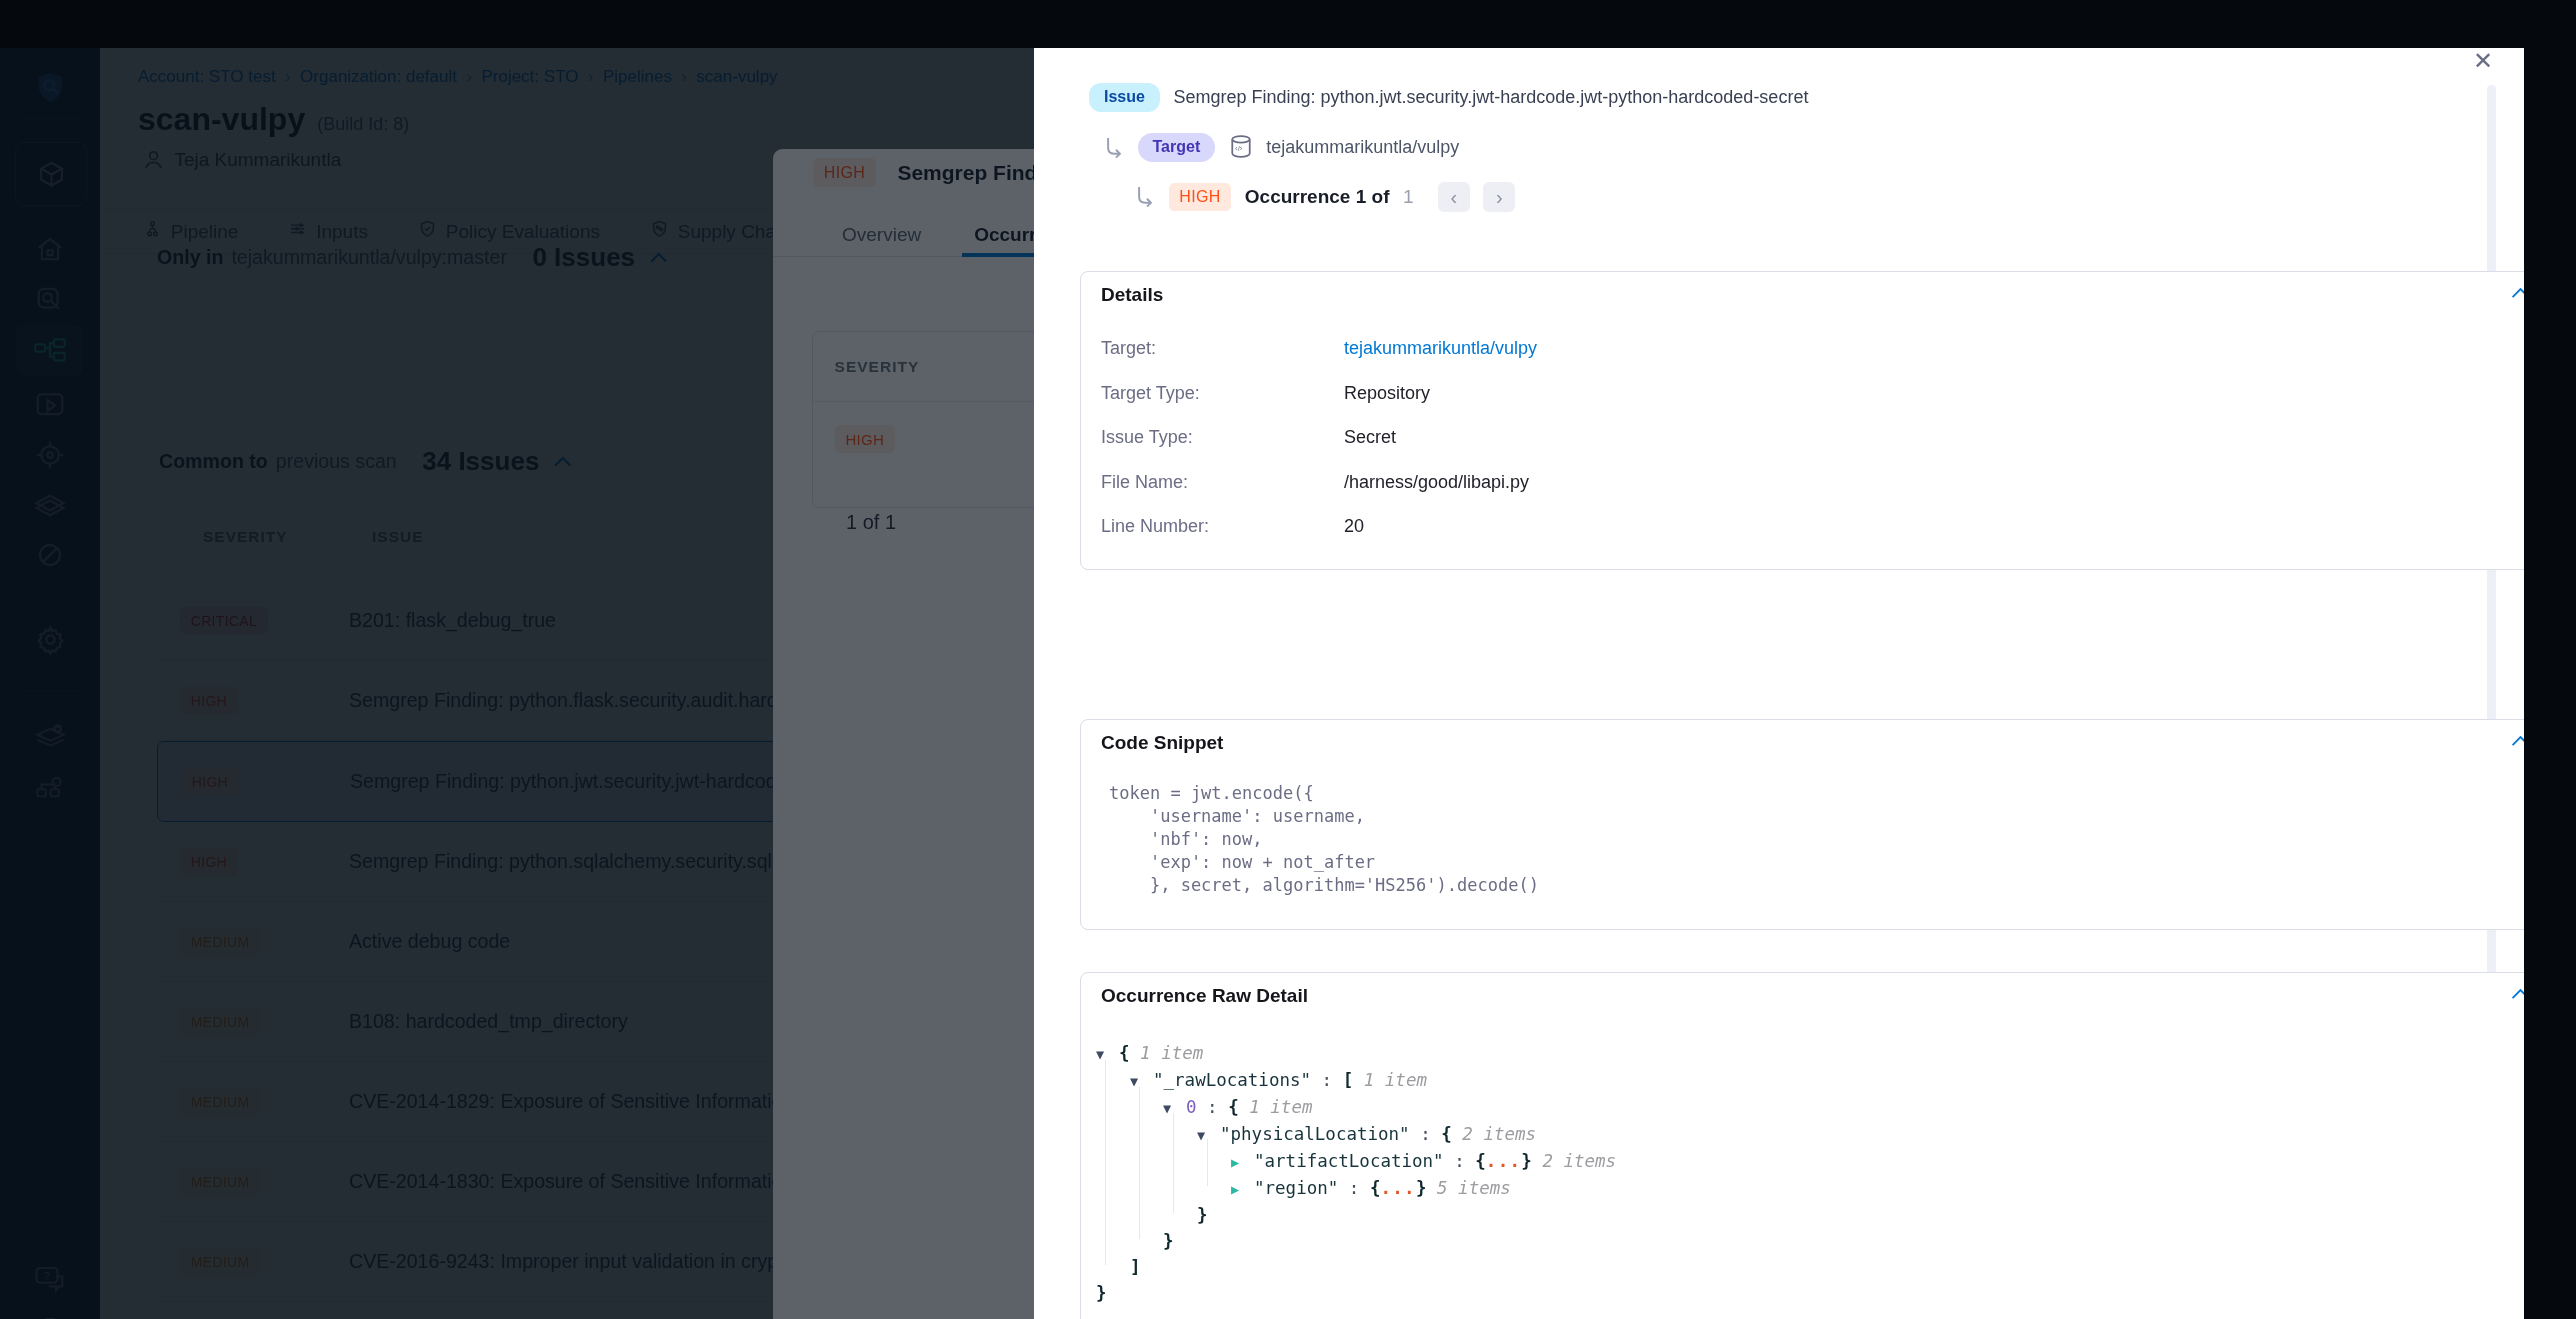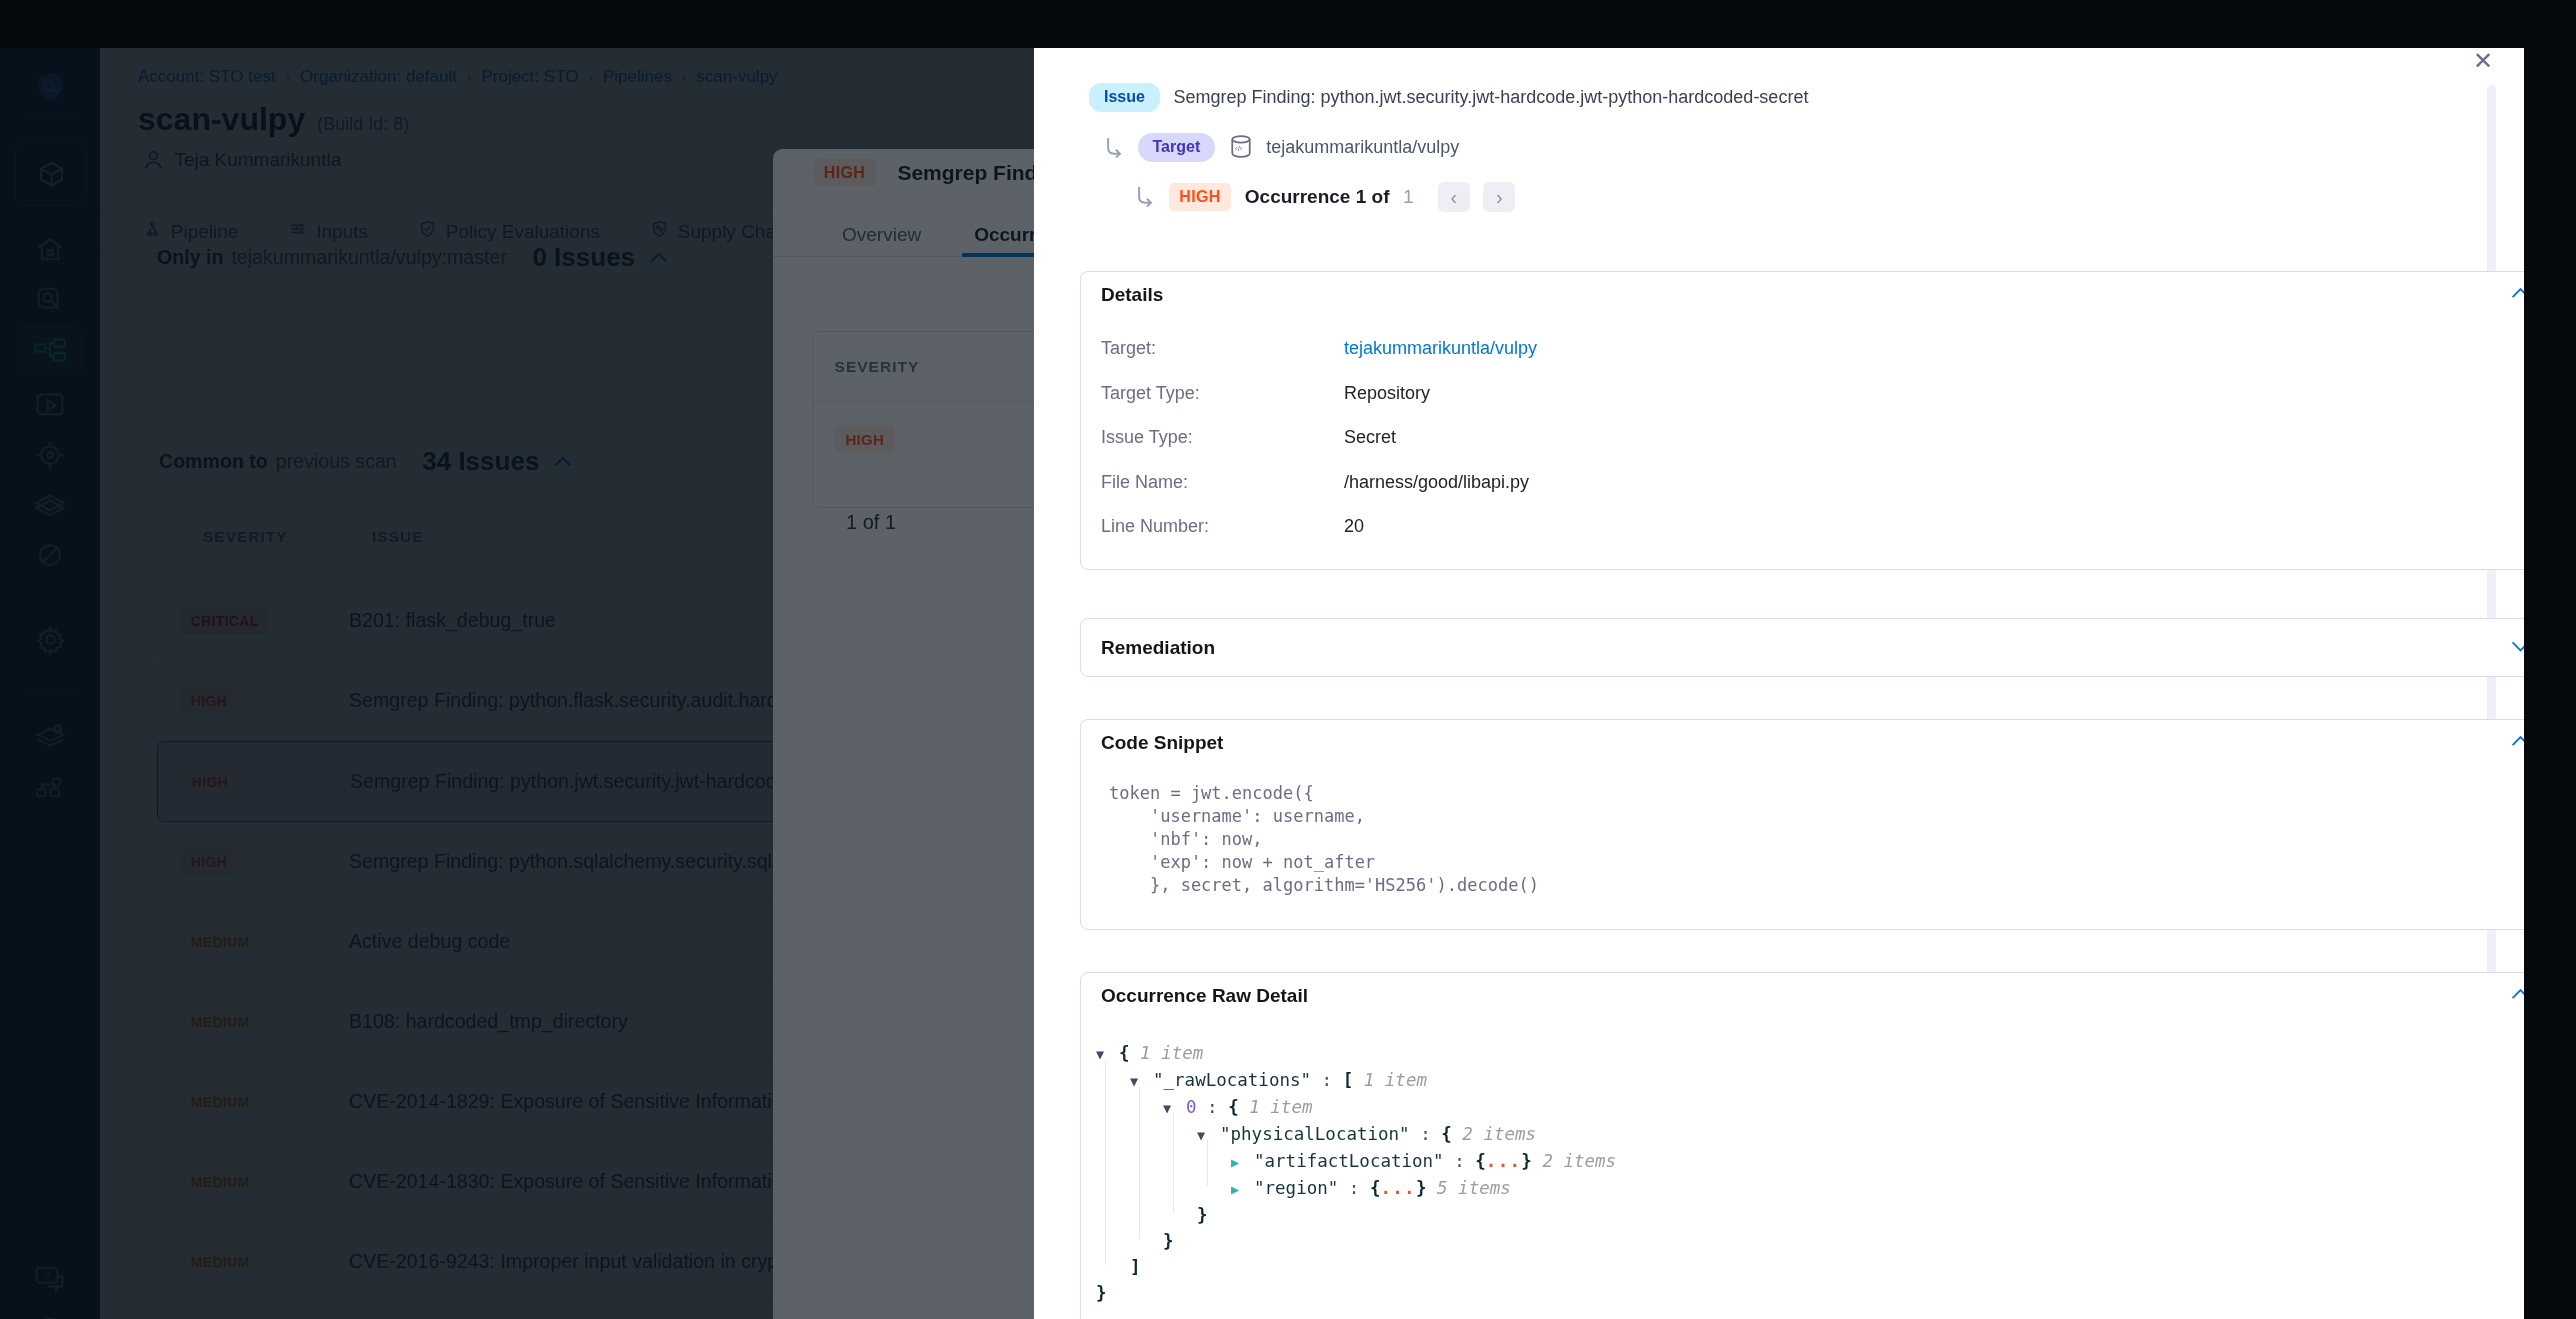--- a/index.html
+++ b/index.html
@@ -37,21 +37,21 @@
   .bold{font-weight:bold;}
   .muted{color:#55616e;font-weight:normal;}
   .count{font-size:26px;font-weight:bold;margin-left:17.5px;}
   .caret{margin-left:6.7px;}
 
   .tbl-head{position:absolute;left:80px;top:480px;display:flex;font-size:15.5px;font-weight:bold;
             letter-spacing:1px;color:#67727e;}
   .issues{position:absolute;left:57px;top:533px;right:0;}
   .issue-row{position:relative;height:79px;display:flex;align-items:center;border-bottom:0.7px solid #e8ebf1;}
   .issue-row.selected{border:1.3px solid var(--link);background:#eef7ff;border-radius:6.7px;}
-  .sev-badge{display:inline-block;font-size:14px;font-weight:bold;letter-spacing:0.3px;
+  .sev-badge{display:inline-block;font-size:14px;font-weight:normal;letter-spacing:0.3px;
              padding:5.4px 10.8px;border-radius:5.4px;text-align:center;}
   .sev-critical{color:var(--sev-critical-text);background:var(--sev-critical-bg);}
   .sev-high{color:var(--sev-high-text);background:var(--sev-high-bg);}
   .sev-medium{color:var(--sev-medium-text);background:var(--sev-medium-bg);}
   .issue-sev{width:169px;padding-left:23px;}
   .issue-text{font-size:19.6px;color:#333d49;white-space:nowrap;}
 
   
   .overlay1{position:absolute;inset:0;background:rgba(8,16,26,.66);z-index:10;}
   .overlay2{position:absolute;inset:0;background:rgba(8,16,26,.66);z-index:30;}
@@ -427,26 +427,20 @@
             <span class="dlabel">File Name:</span>
             <span class="dvalue">/harness/good/libapi.py</span>
           </div>
           <div class="drow" style="top: 244px;">
             <span class="dlabel">Line Number:</span>
             <span class="dvalue">20</span>
           </div>
         </div>
     </div>
 
-    <div class="card" style="top:570px;height:57px;">
-      <div class="card-h" style="top:17.5px;">Remediation</div>
-      <svg class="card-chev" style="top:21.6px;" width="19" height="11.5" viewBox="0 0 26 16" fill="none" stroke="#0278d5" stroke-width="2.6">
-          <path d="M2 2l11 11L24 2"></path>
-        </svg>
-    </div>
 
     <div class="card" style="top:671px;height:209px;">
       <div class="card-h">Code Snippet</div>
       <svg class="card-chev" width="19" height="11.5" viewBox="0 0 26 16" fill="none" stroke="#0278d5" stroke-width="2.6">
           <path d="M2 14L13 3l11 11"></path>
         </svg>
       <div class="codeblock" id="codeblock">token = jwt.encode({
     'username': username,
     'nbf': now,
     'exp': now + not_after

